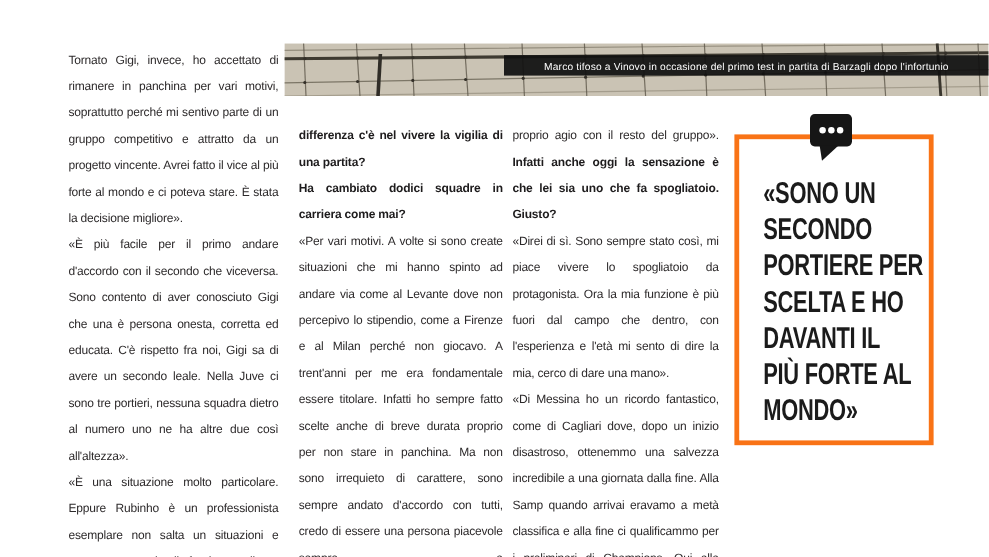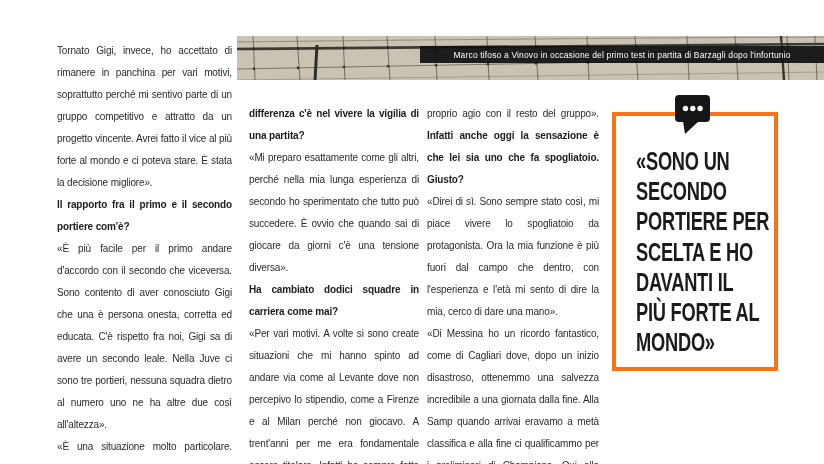--- a/index.html
+++ b/index.html
@@ -96,29 +96,27 @@
           <circle cx="351" cy="26.4" r="1.3"></circle>
         <circle cx="399" cy="25.5" r="1.3"></circle>
           <circle cx="451" cy="24.5" r="1.3"></circle>
       </g>
     </svg>
     <div class="caption-bar">Marco tifoso a Vinovo in occasione del primo test in partita di Barzagli dopo l'infortunio</div>
   </div>
 
   <div class="col" id="col1">
     <p class="ans">Tornato Gigi, invece, ho accettato di rimanere in panchina per vari motivi, soprattutto perché mi sentivo parte di un gruppo competitivo e attratto da un progetto vincente. Avrei fatto il vice al più forte al mondo e ci poteva stare. È stata la decisione migliore».</p>
-    <p class="q">Il rapporto fra il primo e il secondo portiere com'è?</p>
     <p class="ans">«È più facile per il primo andare d'accordo con il secondo che viceversa. Sono contento di aver conosciuto Gigi che una è persona onesta, corretta ed educata. C'è rispetto fra noi, Gigi sa di avere un secondo leale. Nella Juve ci sono tre portieri, nessuna squadra dietro al numero uno ne ha altre due così all'altezza».</p>
     <p class="ans">«È una situazione molto particolare. Eppure Rubinho è un professionista esemplare non salta un situazioni e trova sempre stimoli, fondamentali per un portiere».</p>
     <p class="q force">Fra lei e un titolare che</p>
   </div>
 
   <div class="col" id="col2">
     <p class="q">differenza c'è nel vivere la vigilia di una partita?</p>
-    <p class="ans">«Mi preparo esattamente come gli altri, perché nella mia lunga esperienza di secondo ho sperimentato che tutto può succedere. È ovvio che quando sai di giocare da giorni c'è una tensione diversa».</p>
     <p class="q">Ha cambiato dodici squadre in carriera come mai?</p>
     <p class="ans force">«Per vari motivi. A volte si sono create situazioni che mi hanno spinto ad andare via come al Levante dove non percepivo lo stipendio, come a Firenze e al Milan perché non giocavo. A trent'anni per me era fondamentale essere titolare. Infatti ho sempre fatto scelte anche di breve durata proprio per non stare in panchina. Ma non sono irrequieto di carattere, sono sempre andato d'accordo con tutti, credo di essere una persona piacevole sempre a</p>
   </div>
 
   <div class="col" id="col3">
     <p class="ans force">proprio agio con il resto del gruppo».</p>
     <p class="q">Infatti anche oggi la sensazione è che lei sia uno che fa spogliatoio. Giusto?</p>
     <p class="ans">«Direi di sì. Sono sempre stato così, mi piace vivere lo spogliatoio da protagonista. Ora la mia funzione è più fuori dal campo che dentro, con l'esperienza e l'età mi sento di dire la mia, cerco di dare una mano».</p>
     <p class="ans">«Di Messina ho un ricordo fantastico, come di Cagliari dove, dopo un inizio disastroso, ottenemmo una salvezza incredibile a una giornata dalla fine. Alla Samp quando arrivai eravamo a metà classifica e alla fine ci qualificammo per i preliminari di Champions. Qui alla Juve ho vinto parecchio. È davvero difficile scegliere».</p>
   </div>

